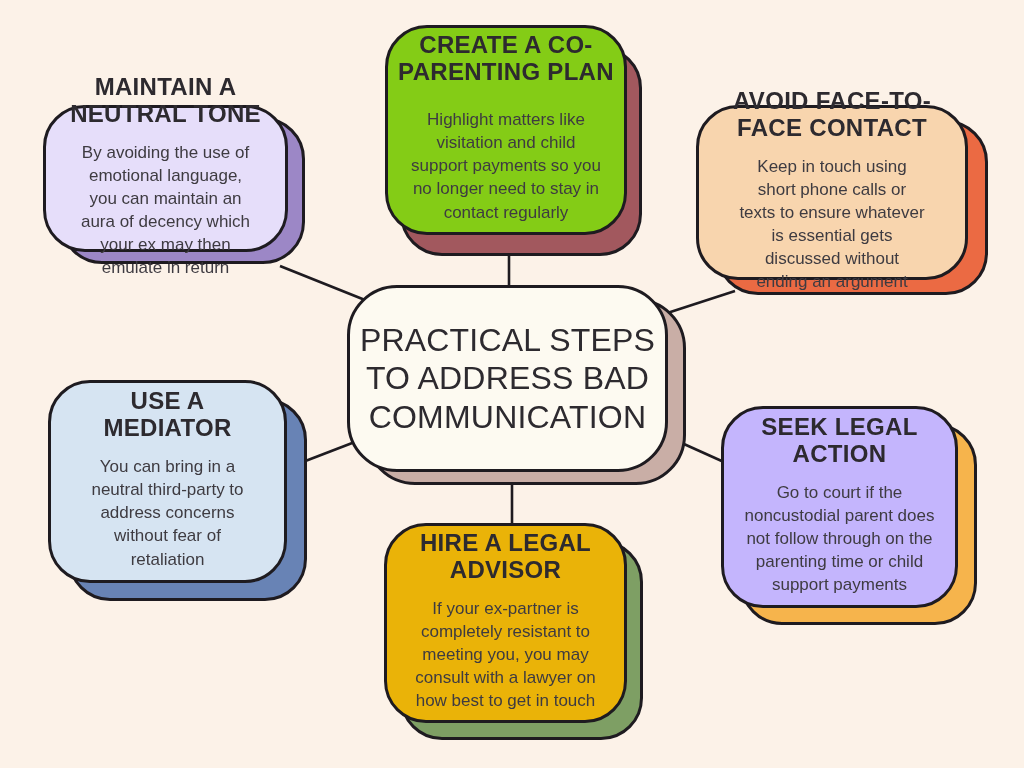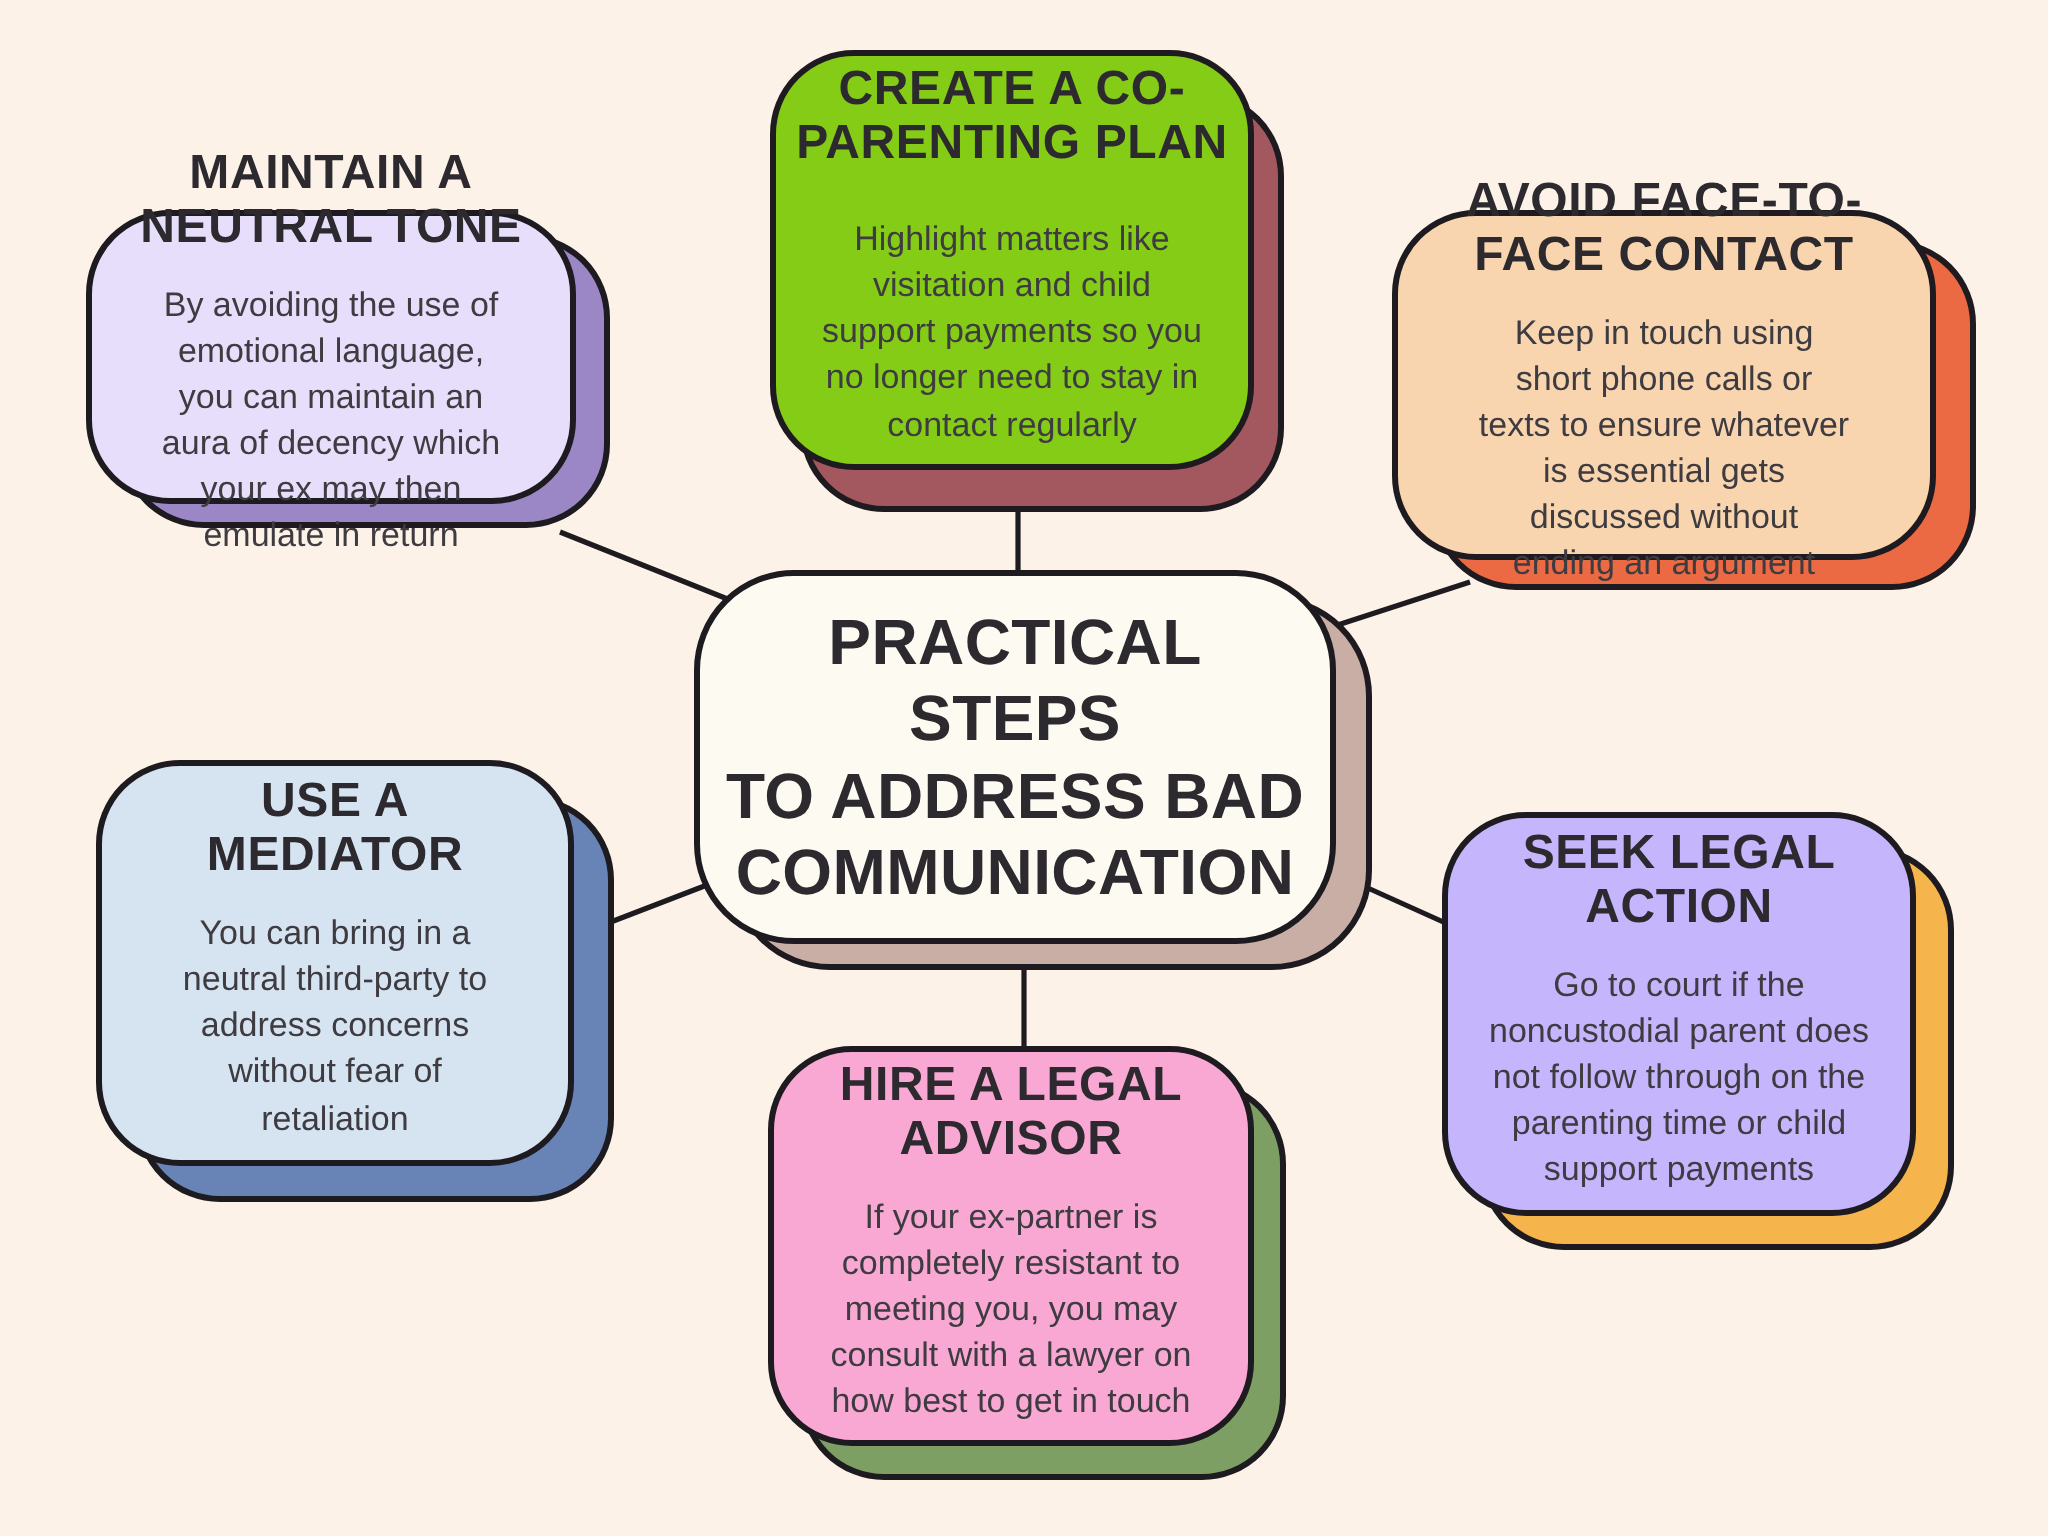--- a/index.html
+++ b/index.html
@@ -84,21 +84,21 @@
   .pos-br { left: 721px; top: 406px; width: 237px; height: 202px; }
   .pos-br .shadow { transform: translate(19px, 17px); }
 
   .pos-center { left: 347px; top: 285px; width: 321px; height: 187px; }
   .pos-center .shadow, .pos-center .card { border-radius: 50px; }
   .pos-center .shadow { transform: translate(18px, 13px); }
 
   .center-title {
     margin: 0;
     font-size: 32px;
-    font-weight: bold;
+    font-weight: normal;
     letter-spacing: 0.2px;
     line-height: 1.2;
     color: var(--title-color, #2D2A2F);
     white-space: pre-line;
   }
 </style>
 </head>
 <body>
 
 <div class="canvas" style="background-color: rgb(252, 242, 232); --outline: #1E1B20; --title-color: #2D2A2F; --body-color: #3E3B41;">
@@ -170,21 +170,21 @@
       <p class="node-body">You can bring in a
 neutral third-party to
 address concerns
 without fear of
 retaliation</p>
     </div>
   </div>
 
   <div class="node pos-bc">
     <div class="shadow" style="background-color: rgb(126, 159, 100);"></div>
-    <div class="card" style="background-color: #f9a8d4;">
+    <div class="card" style="background-color: #eab308;">
       <h2 class="node-title">HIRE A LEGAL
 ADVISOR</h2>
       <p class="node-body">If your ex-partner is
 completely resistant to
 meeting you, you may
 consult with a lawyer on
 how best to get in touch</p>
     </div>
   </div>
 

